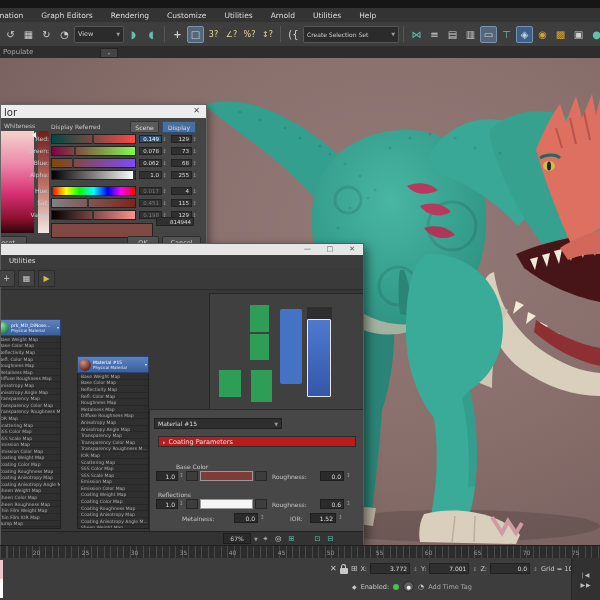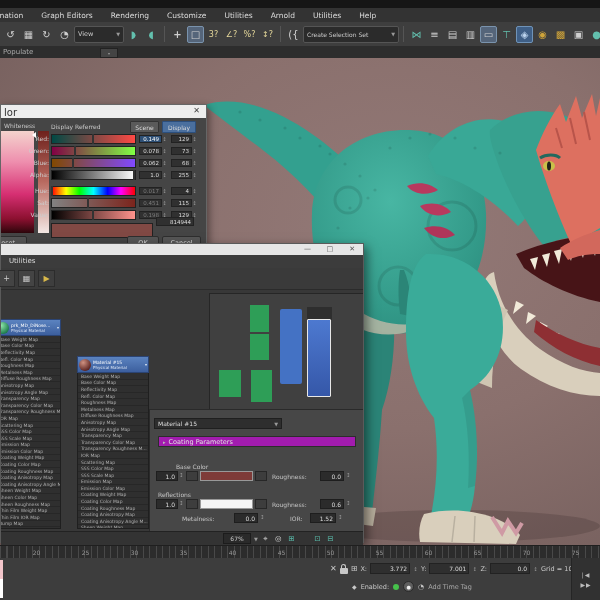--- a/index.html
+++ b/index.html
@@ -106,21 +106,21 @@
   .mini.green{background:#2e9e57;}
   .mini.blue{background:#4472c4;border-radius:2px;}
   .mini.blue.selected{background:linear-gradient(#4d79d0,#3557a8);border:1px solid #e8e8e8;border-radius:1px;}
   .mini.tip{background:#2e2e2e;}
 
   #parampanel{position:absolute;left:148px;top:119px;width:214px;height:122px;background:#474747;
      border-left:1px solid #2a2a2a;border-top:1px solid #2a2a2a;overflow:hidden;box-sizing:border-box;}
   #mat-dd{position:absolute;left:4px;top:8px;width:128px;height:11px;background:#2e2e2e;
      border:1px solid #1f1f1f;display:flex;align-items:center;justify-content:space-between;
      padding:0 3px;font-size:6px;color:#ddd;box-sizing:border-box;}
-  .rollout{position:absolute;left:8px;width:198px;height:11px;background:#a21caf;
+  .rollout{position:absolute;left:8px;width:198px;height:11px;background:#b91c1c;
      border:1px solid #2d2d2d;display:flex;align-items:center;font-size:6.5px;color:#e0e0e0;
      padding-left:4px;box-sizing:border-box;gap:3px;}
   .rollout .arrow{font-size:5px;color:#bbb;}
   .p-lbl{position:absolute;font-size:6px;color:#c4c4c4;}
   .p-field{position:absolute;height:10px;background:#2b2b2b;border:1px solid #1e1e1e;
      font-size:6px;color:#ddd;display:flex;align-items:center;justify-content:flex-end;
      padding:0 2px;box-sizing:border-box;}
   .p-spin{position:absolute;font-size:5.5px;color:#999;}
   .p-btn{position:absolute;height:10px;width:12px;background:#3d3d3d;border:1px solid #272727;box-sizing:border-box;}
   .p-swatch{position:absolute;height:10px;width:53px;border:1px solid #999;box-sizing:border-box;}

